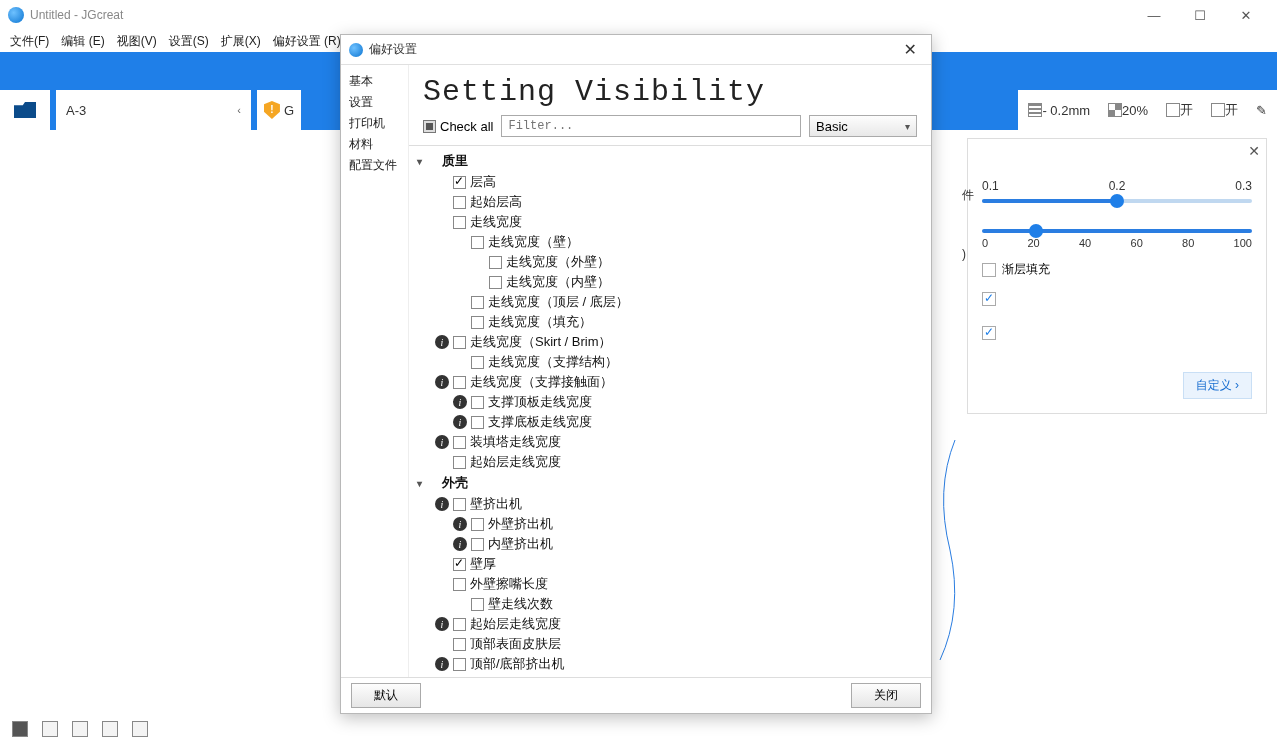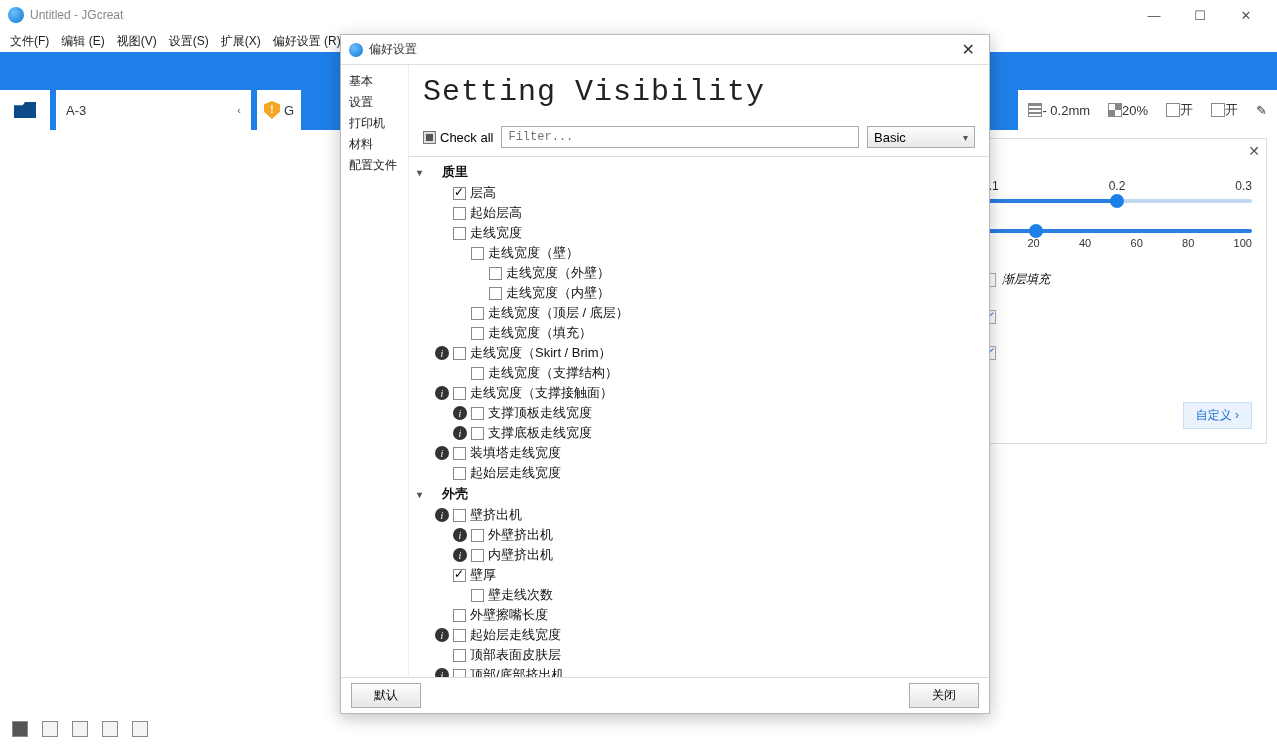--- a/index.html
+++ b/index.html
@@ -35,42 +35,42 @@
 
 .rightpanel { position: absolute; right: 10px; top: 138px; width: 300px; border: 1px solid #ddd; background: #fff; padding: 10px 14px 14px; }
 .rightpanel .closebtn { position: absolute; right: 6px; top: 4px; font-size: 14px; color: #555; cursor: pointer; }
 .slider-row { margin: 18px 0 8px; position: relative; }
 .slider-scale { display: flex; justify-content: space-between; font-size: 12px; color: #333; margin-bottom: 6px; gap: 20px; }
 .slider-track { height: 4px; background: #c0d8f0; border-radius: 2px; position: relative; }
 .slider-track.blue { background: #2a7de1; }
 .slider-track .fill { position: absolute; height: 100%; background: #2a7de1; border-radius: 2px; }
 .slider-thumb { position: absolute; top: -5px; width: 14px; height: 14px; background: #1f7fe8; border-radius: 50%; margin-left: -7px; }
 .slider-scale2 { display: flex; justify-content: space-between; font-size: 11px; color: #333; margin-top: 4px; }
-.chk-row { display: flex; align-items: center; gap: 6px; font-size: 12px; margin: 22px 0; font-style: italic; }
+.chk-row { display: flex; align-items: center; gap: 6px; font-size: 12px; margin: 12px 0; }
 .chkbox { width: 14px; height: 14px; border: 1px solid #aaa; display: inline-block; background: #fff; cursor: pointer; position: relative; }
 .chkbox.checked::after { content: "✓"; position: absolute; left: 1px; top: -2px; font-size: 12px; color: #1f7fe8; }
 .rightpanel .custom-btn { float: right; margin-top: 20px; padding: 4px 12px; border: 1px solid #c9dff5; background: #eaf3fd; color: #1a6fd1; font-size: 12px; cursor: pointer; }
 .truncated-left { position: absolute; left: -6px; font-size: 12px; color: #333; }
 
 
 .bottom-icons { position: absolute; left: 12px; bottom: 12px; display: flex; gap: 14px; }
 .bottom-icons span { width: 16px; height: 16px; border: 1px solid #888; display: inline-block; cursor: pointer; background: #f4f4f4; }
 
 
-.dialog { position: absolute; left: 340px; top: 34px; width: 650px; height: 680px; background: #fff; border: 1px solid #b8b8b8; box-shadow: 0 4px 16px rgba(0,0,0,0.25); display: flex; flex-direction: column; }
+.dialog { position: absolute; left: 340px; top: 34px; width: 592px; height: 680px; background: #fff; border: 1px solid #b8b8b8; box-shadow: 0 4px 16px rgba(0,0,0,0.25); display: flex; flex-direction: column; }
 .dlg-titlebar { height: 30px; display: flex; align-items: center; padding: 0 8px; border-bottom: 1px solid #e0e0e0; }
 .dlg-titlebar .appicon { width: 14px; height: 14px; border-radius: 50%; background: radial-gradient(circle at 35% 35%, #6ec1ff, #0b74d1); margin-right: 6px; }
 .dlg-titlebar .t { font-size: 12px; color: #333; }
 .dlg-titlebar .x { margin-left: auto; font-size: 16px; color: #333; cursor: pointer; padding: 0 6px; }
 .dlg-body { flex: 1; display: flex; overflow: hidden; }
 .dlg-sidebar { width: 68px; border-right: 1px solid #eee; padding: 6px 4px; }
 .dlg-sidebar div { font-size: 12px; color: #222; padding: 2px 4px; cursor: pointer; }
 .dlg-main { flex: 1; display: flex; flex-direction: column; overflow: hidden; }
 .dlg-heading { font-family: "Courier New", monospace; font-size: 30px; letter-spacing: 1px; padding: 10px 14px 6px; color: #222; }
-.dlg-controls { display: flex; align-items: center; gap: 8px; padding: 0 14px 8px; margin-top: 11px; }
+.dlg-controls { display: flex; align-items: center; gap: 8px; padding: 0 14px 8px; }
 .checkall { display: flex; align-items: center; gap: 4px; font-family: "Courier New", monospace; font-size: 13px; }
 .checkall .box { width: 13px; height: 13px; border: 1px solid #777; background: #ddd; position: relative; }
 .checkall .box::after { content: ""; position: absolute; left: 2px; top: 2px; right: 2px; bottom: 2px; background: #555; }
 .filter-input { flex: 1; height: 22px; border: 1px solid #aaa; background: #fff; font-family: "Courier New", monospace; font-size: 12px; padding: 0 6px; color: #999; }
 .basic-select { width: 108px; height: 22px; border: 1px solid #aaa; background: linear-gradient(#fdfdfd,#e8e8e8); font-family: "Courier New", monospace; font-size: 13px; padding: 0 6px; display: flex; align-items: center; cursor: pointer; }
 .basic-select .arr { margin-left: auto; font-size: 10px; color: #555; }
 .tree-wrap { flex: 1; overflow-y: auto; border-top: 1px solid #ddd; padding: 4px 0 4px 4px; position: relative; }
 .tree-wrap::-webkit-scrollbar { width: 16px; }
 .tree-wrap::-webkit-scrollbar-track { background: #f0f0f0; }
 .tree-wrap::-webkit-scrollbar-thumb { background: #c4c4c4; border: 2px solid #f0f0f0; }
@@ -335,29 +335,29 @@
           <div class="tree-item pad2">
             <span class="info">i</span>
             <span class="chk"></span>
             <span>内壁挤出机</span>
           </div>
           <div class="tree-item pad1">
             <span style="width: 14px; display: inline-block;"></span>
             <span class="chk checked"></span>
             <span>壁厚</span>
           </div>
+          <div class="tree-item pad1">
+            <span style="width: 14px; display: inline-block;"></span>
+            <span class="chk"></span>
+            <span>外壁擦嘴长度</span>
+          </div>
           <div class="tree-item pad2">
             <span style="width: 14px; display: inline-block;"></span>
             <span class="chk"></span>
             <span>壁走线次数</span>
-          </div>
-          <div class="tree-item pad1">
-            <span style="width: 14px; display: inline-block;"></span>
-            <span class="chk"></span>
-            <span>外壁擦嘴长度</span>
           </div>
           <div class="tree-item pad1">
             <span class="info">i</span>
             <span class="chk"></span>
             <span>起始层走线宽度</span>
           </div>
           <div class="tree-item pad1">
             <span style="width: 14px; display: inline-block;"></span>
             <span class="chk"></span>
             <span>顶部表面皮肤层</span>

